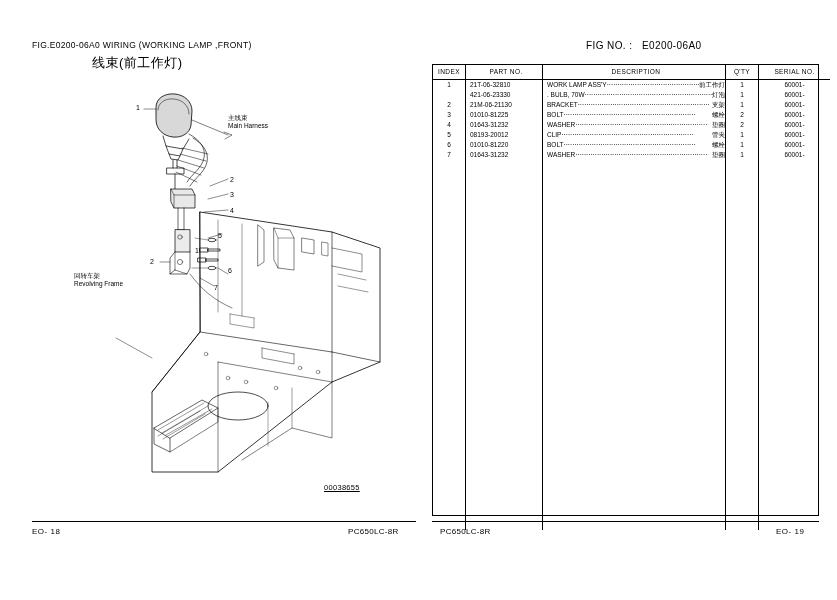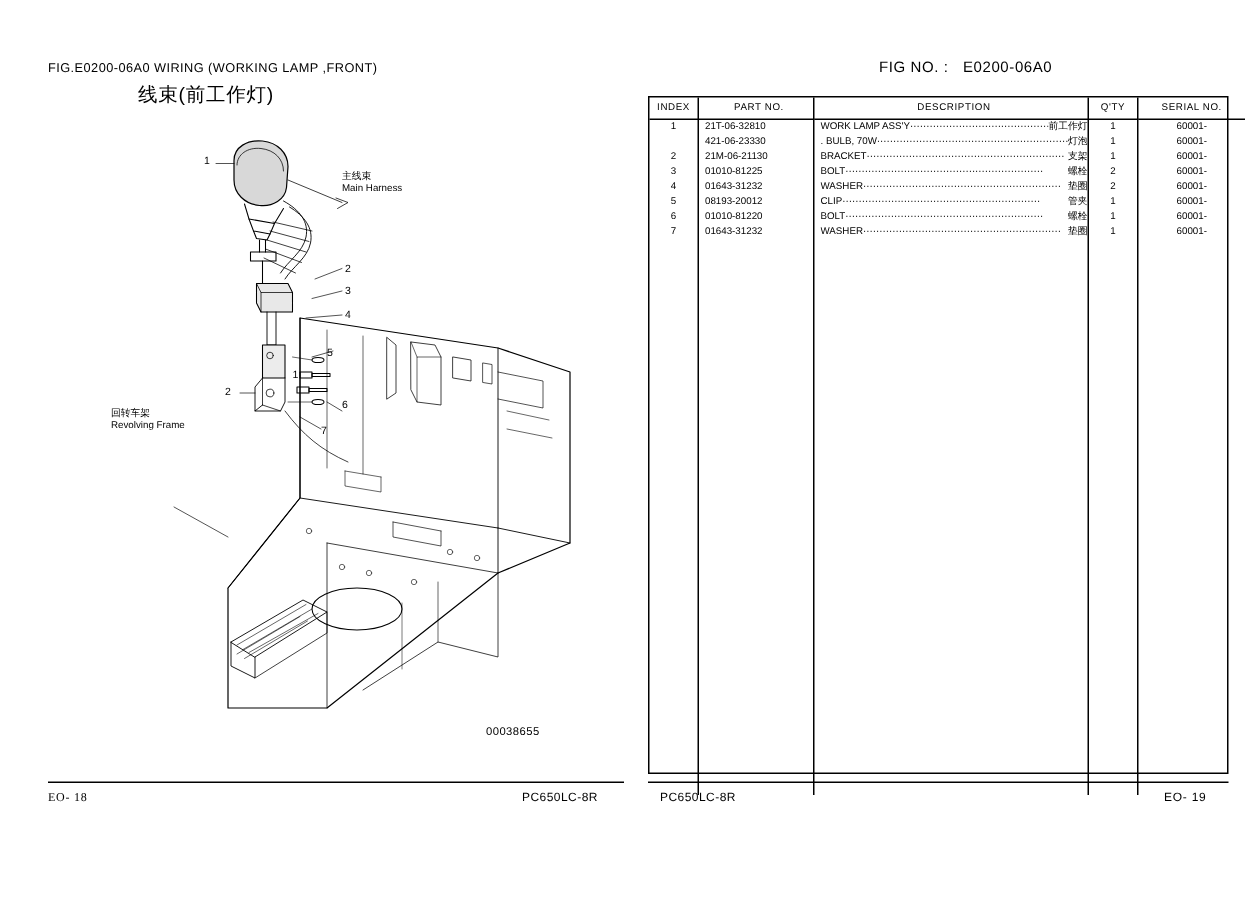--- a/index.html
+++ b/index.html
@@ -38,34 +38,34 @@
     left: 80px; top: 54px;
     font-size: 13px;
     letter-spacing: 0.5px;
     white-space: nowrap;
   }
   .drawing-no {
     position: absolute;
     left: 312px; top: 483px;
     font-size: 7.5px;
     letter-spacing: 0.3px;
+    text-decoration: underline;
   }
   .left-footer-line {
     position: absolute;
     left: 20px; top: 521px;
     width: 384px;
     height: 1px;
     background: #000;
   }
   .left-footer-left {
     position: absolute;
     left: 20px; top: 527px;
     font-size: 8px;
     letter-spacing: 0.5px;
-    font-family: Liberation Serif, serif;
   }
   .left-footer-center {
     position: absolute;
     left: 336px; top: 527px;
     font-size: 8px;
     letter-spacing: 0.3px;
   }
 
   
   .right-page {

